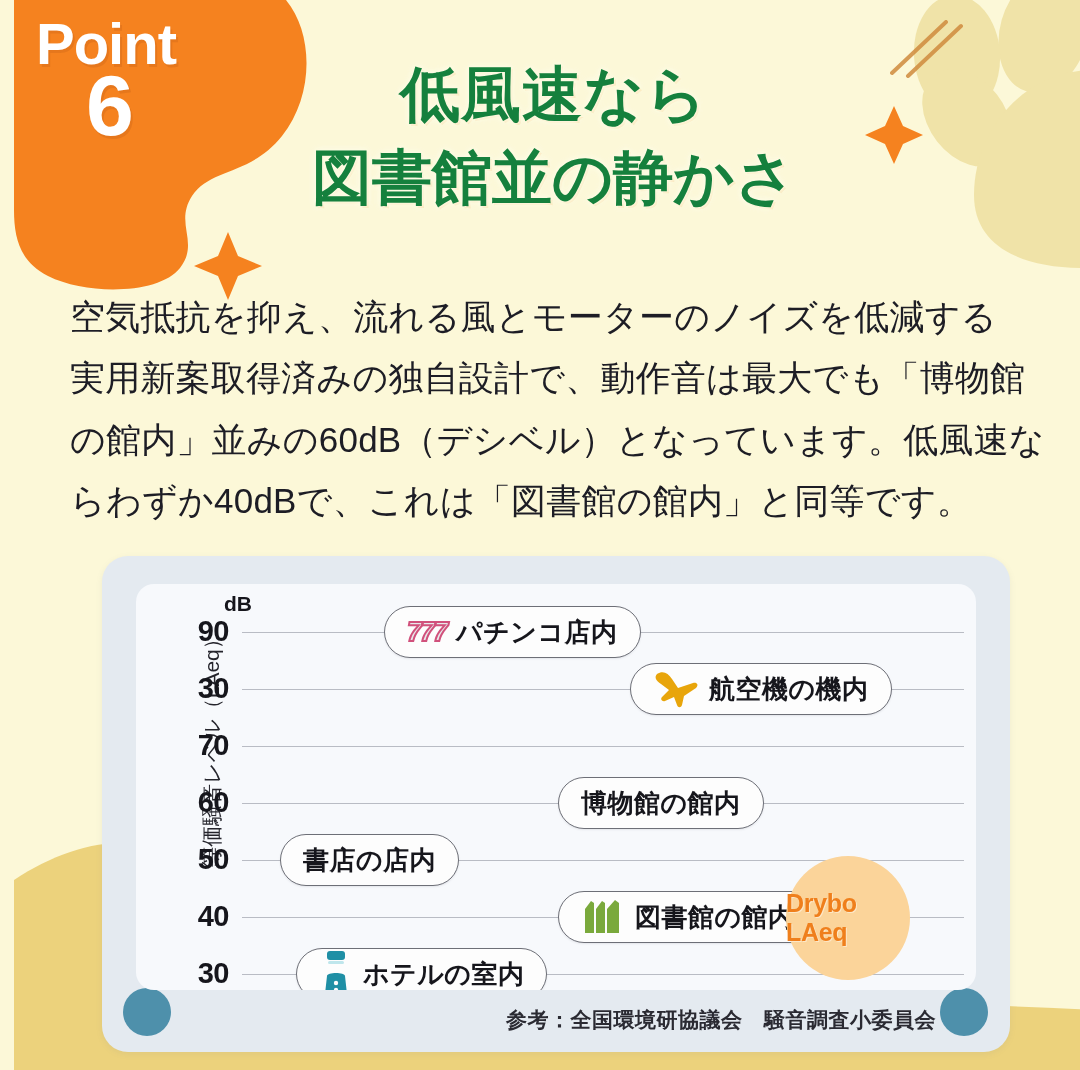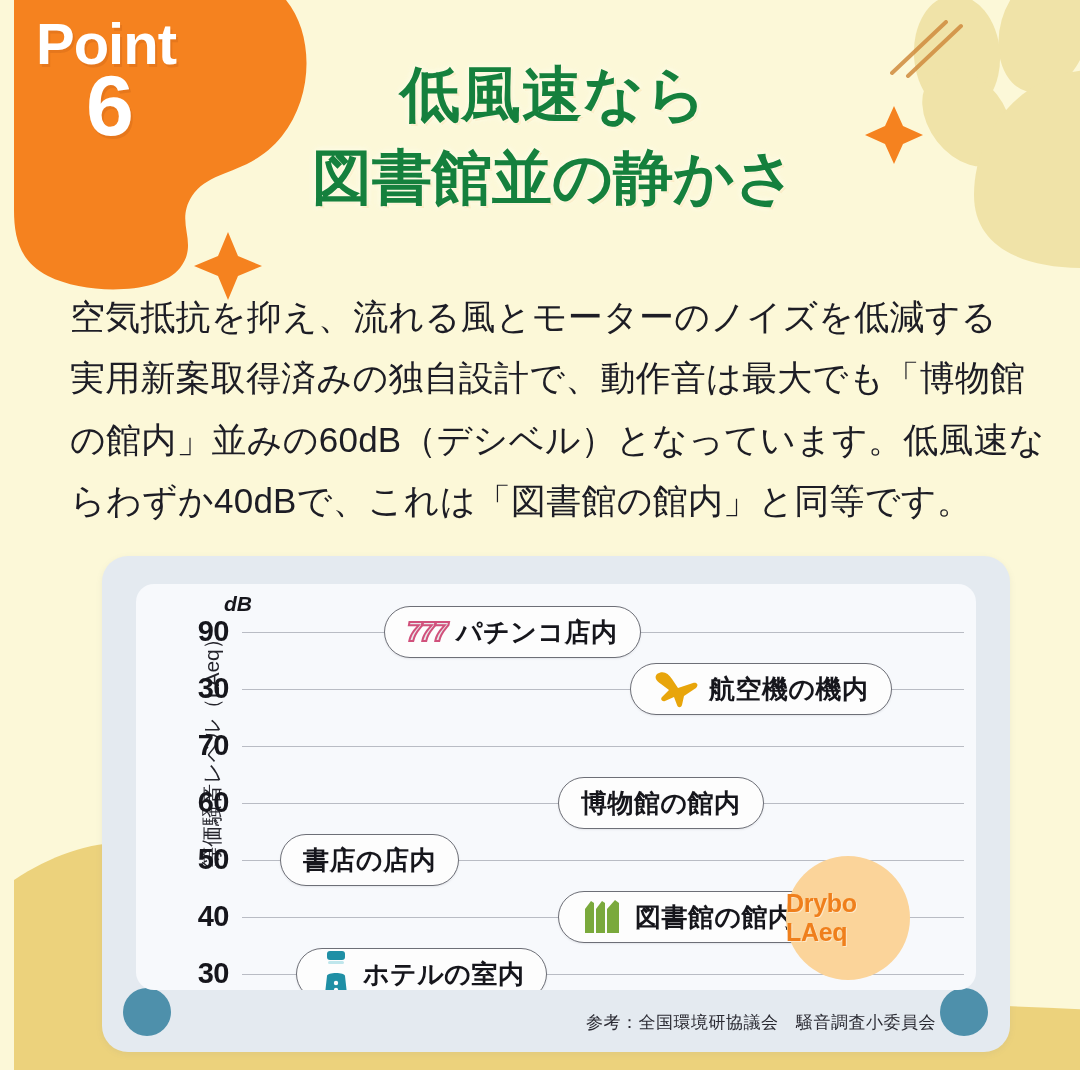--- a/index.html
+++ b/index.html
@@ -84,21 +84,21 @@
     position:absolute;
     left:-54px;top:150px;
     width:260px;
     transform:rotate(-90deg);
     transform-origin:center center;
     text-align:center;
     font-size:21px;color:#25252c;white-space:nowrap;
   }
   .db-unit{
     position:absolute;left:88px;top:8px;
-    font-size:21px;font-weight:bold;color:#16161c;font-style:italic;
+    font-size:21px;font-weight:bold;color:#16161c;
   }
 
   .grid-row{position:absolute;left:0;width:840px;height:0;}
   .grid-line{
     position:absolute;left:106px;right:12px;top:0;
     height:1px;background:#b9bcc4;
   }
   .tick{
     position:absolute;left:47px;top:-17px;width:46px;
     text-align:right;
@@ -142,21 +142,21 @@
   }
   .drybo span{
     font-size:25px;font-weight:bold;color:#ef7f1c;
     letter-spacing:-.3px;
     text-shadow:1px 1px 0 rgba(255,255,255,.45);
   }
 
   .source{
     position:absolute;
     right:74px;bottom:18px;
-    font-size:17px;font-weight:normal;color:#2a2a32;
+    font-size:21px;font-weight:bold;color:#2a2a32;
     letter-spacing:.5px;
     z-index:5;
   }
 </style>
 </head>
 <body>
 
 <div id="stage">
 
   <svg class="bg-svg" viewBox="0 0 1080 1070">

